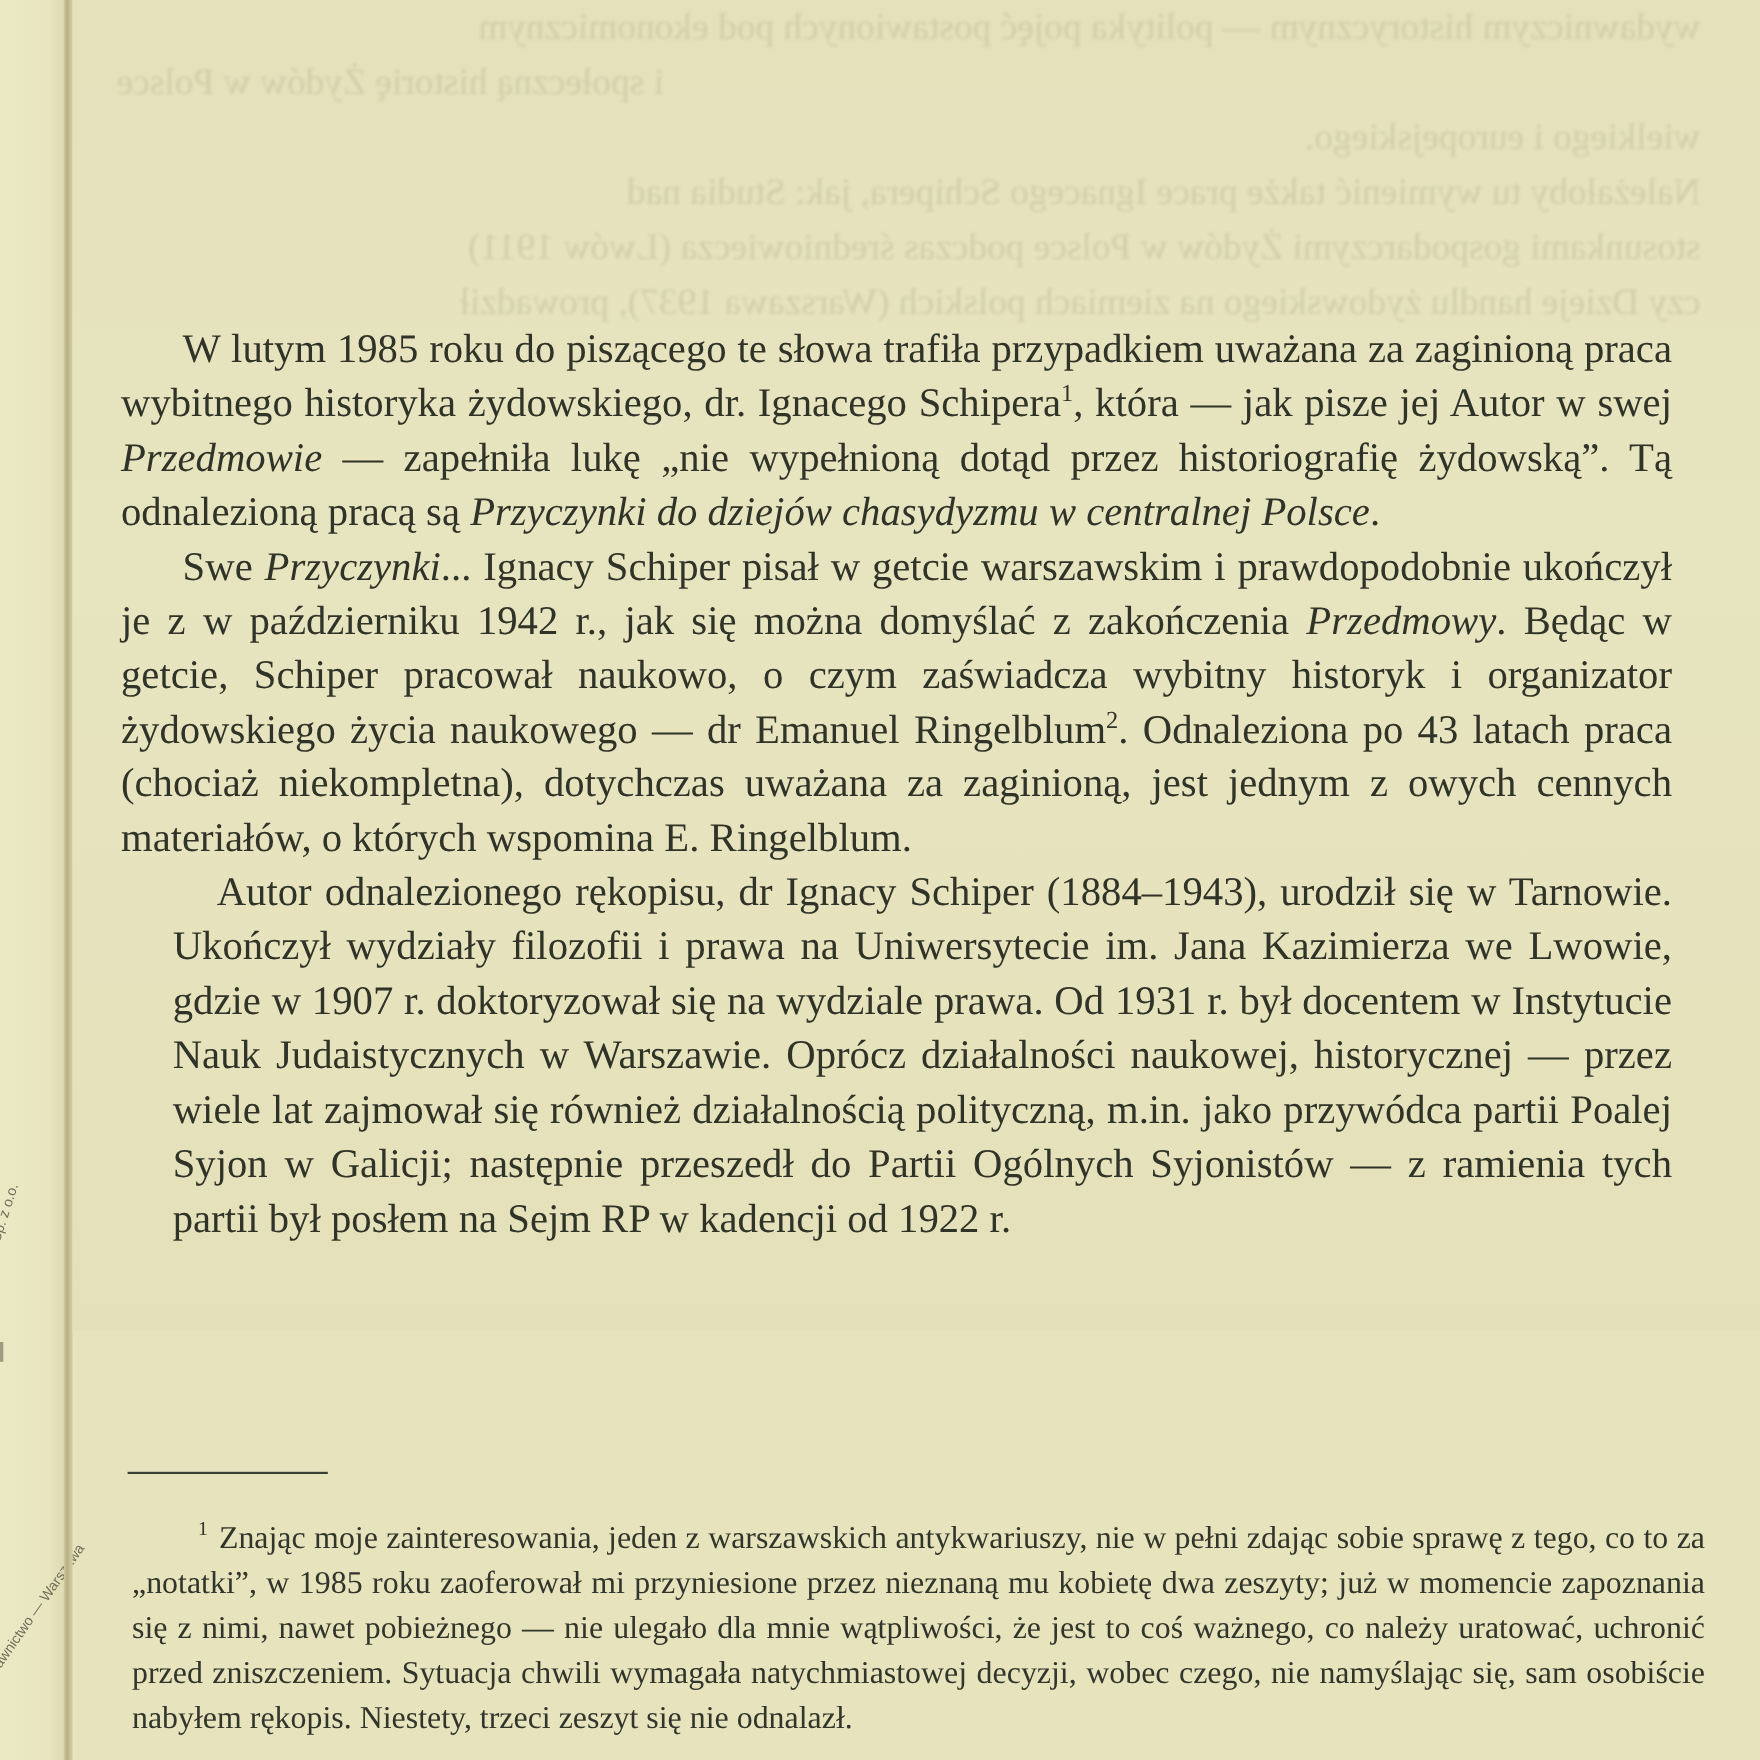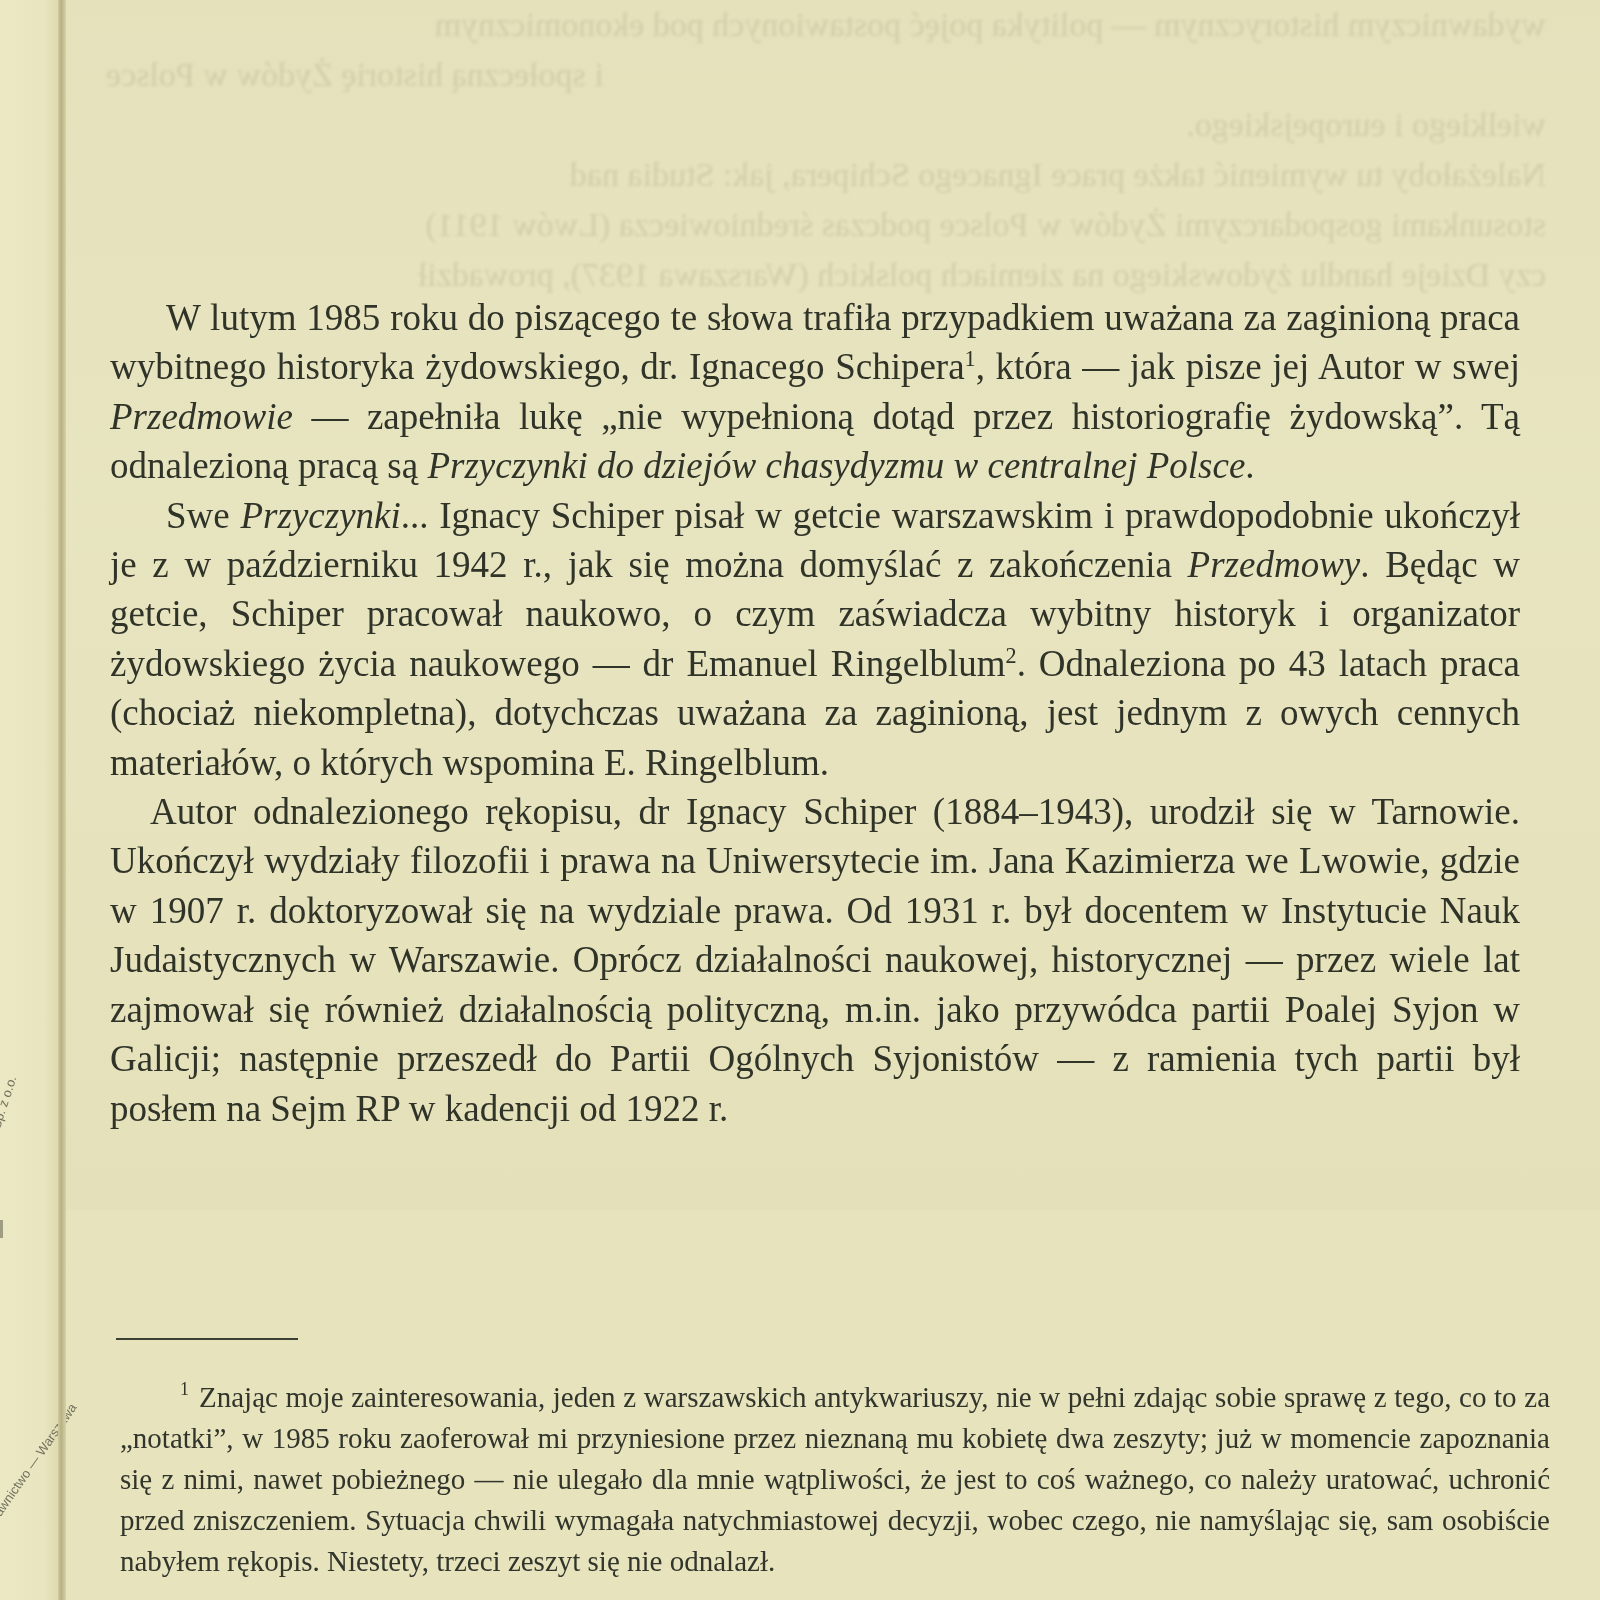--- a/index.html
+++ b/index.html
@@ -70,21 +70,21 @@
     width: 1410px;
     font-size: 37px;
     line-height: 49.4px;
     text-align: justify;
     color: #303328;
   }
   .body-text p {
     margin: 0;
     text-indent: 56px;
   }
-  .body-text p.p3 { text-indent: 40px; }
+  .body-text p.p3 { text-indent: 40px; margin-left: 47px; }
   .body-text i { font-style: italic; }
   sup { font-size: 0.6em; vertical-align: 0.6em; line-height: 0; }
 
   .fn-rule {
     position: absolute;
     left: 50px;
     top: 1338px;
     width: 182px;
     height: 2px;
     background: #3c3f34;

